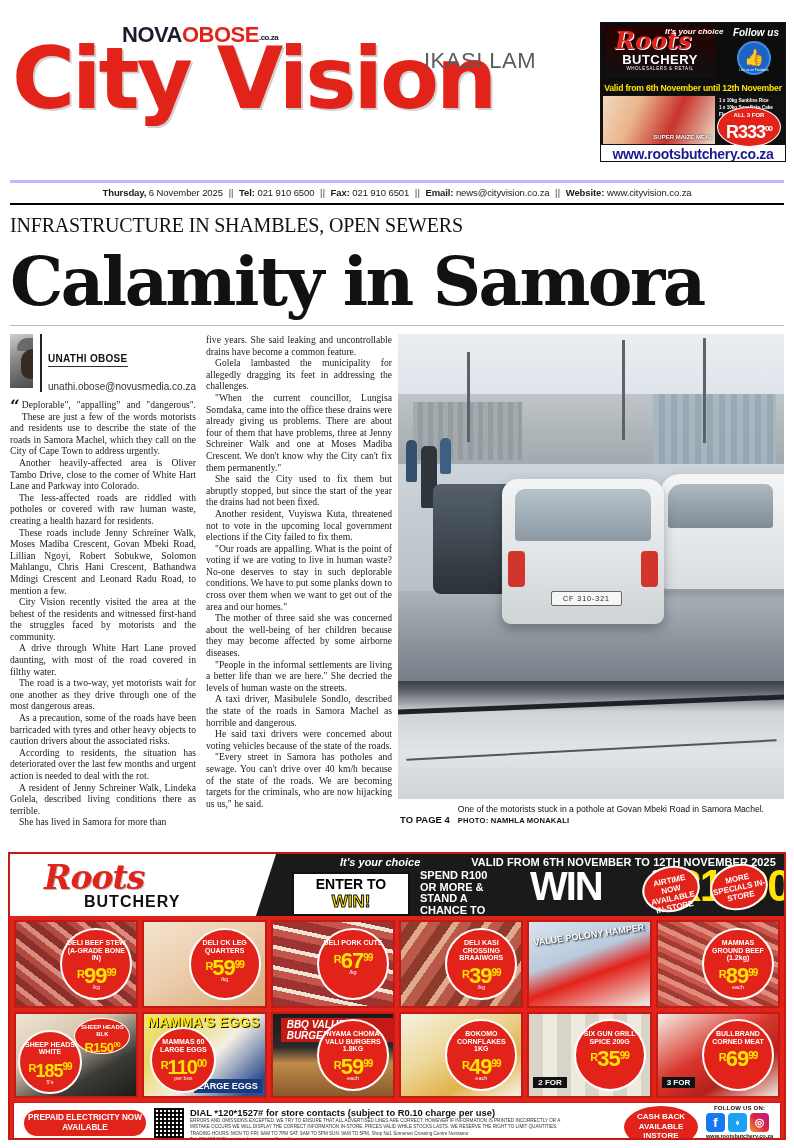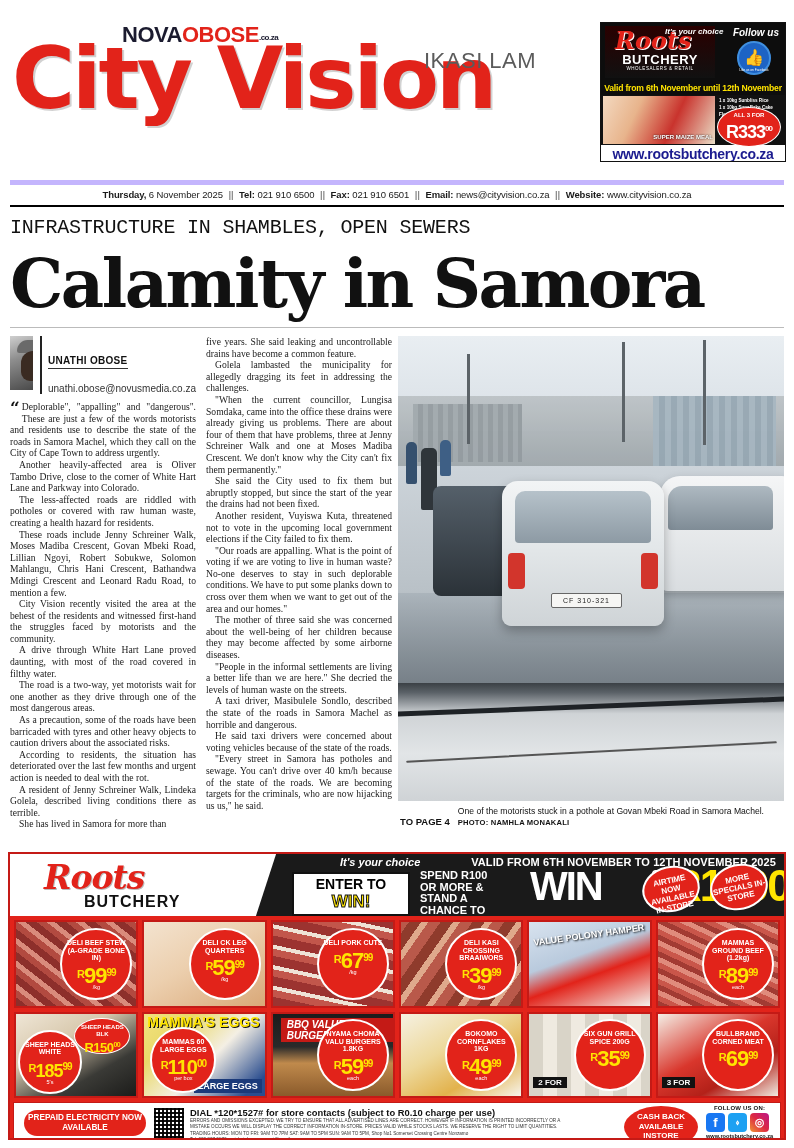--- a/index.html
+++ b/index.html
@@ -103,31 +103,31 @@
   .rt-badge .r333 { font-size: 18px; font-weight: 700; line-height: 17px; letter-spacing: -1px;}
   .rt-badge .r333 sup { font-size: 8px; }
   .rt-web {
     height: 18px; background: #fff; color: #1b1b8f;
     font-weight: 700; font-size: 14px; text-align: center; line-height: 18px;
     letter-spacing: -0.3px;
   }
 
   
   .infobar {
-    border-top: 5px solid #c4b5fd; border-bottom: 2px solid #000;
+    border-top: 3px solid #c4b5fd; border-bottom: 2px solid #000;
     margin: 0 10px; padding: 4px 0 5px 0; text-align: center;
     font-size: 9.5px; color: #1a1a1a; letter-spacing: -0.1px;
   }
   .infobar b { font-weight: 700; }
   .infobar .sep { color: #888; margin: 0 3px; font-weight: 700; }
 
   
   .kicker {
     margin: 9px 10px 8px 10px;
-    font-family: Liberation Mono, monospace;
+    font-family: Liberation Serif, serif;
     font-size: 20px; color: #111; letter-spacing: -0.2px;
   }
   .headline {
     margin: 2px 10px 0 10px;
     font-family: "DejaVu Serif", serif;
     font-weight: 700;
     font-size: 67px; line-height: 74px;
     letter-spacing: -2.5px;
     color: #111;
   }

